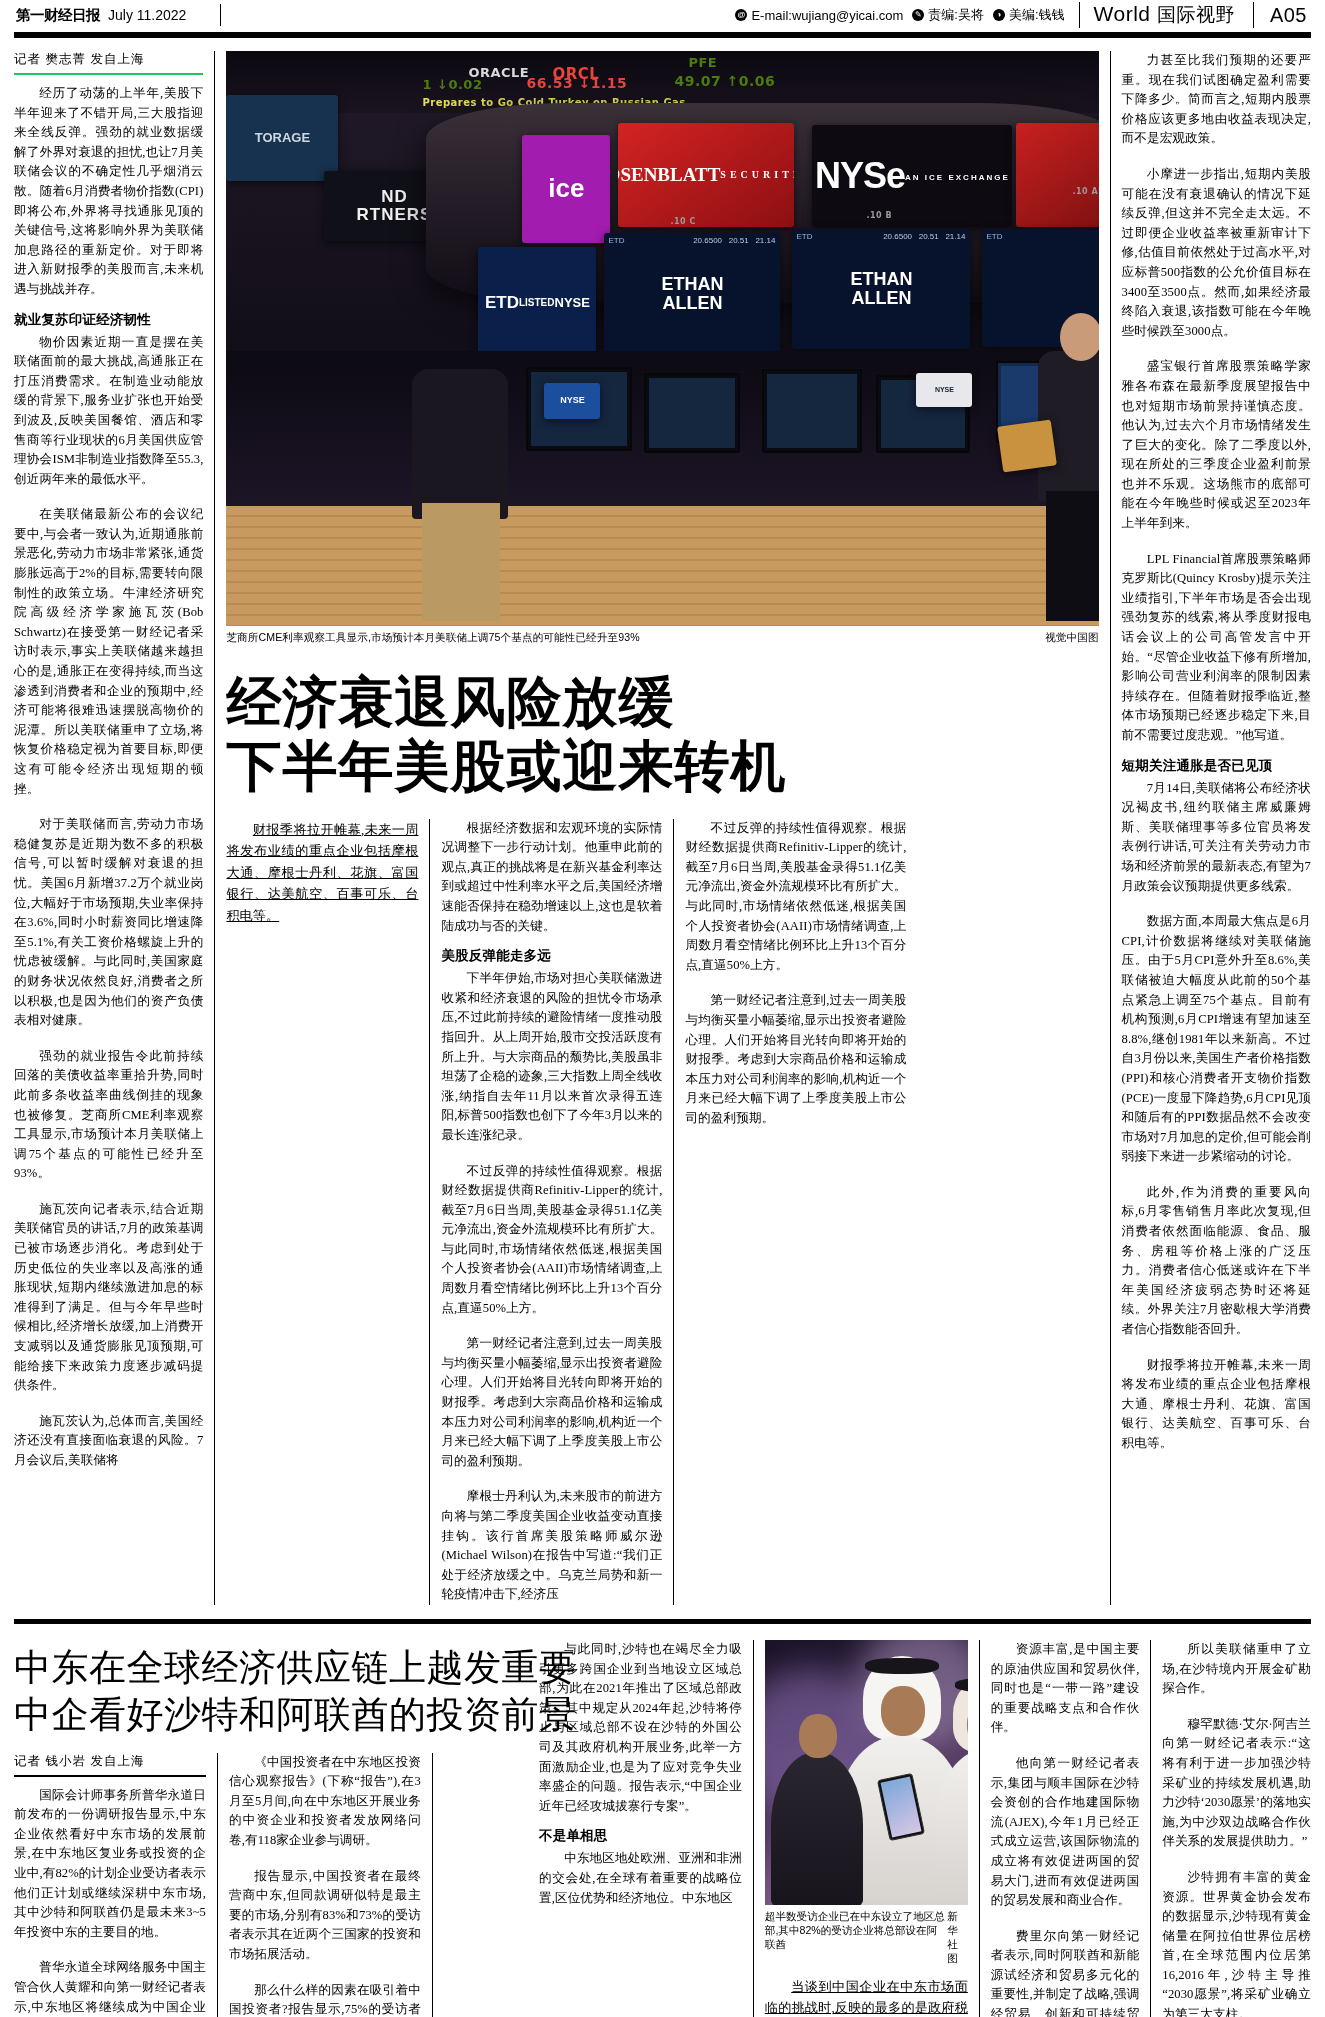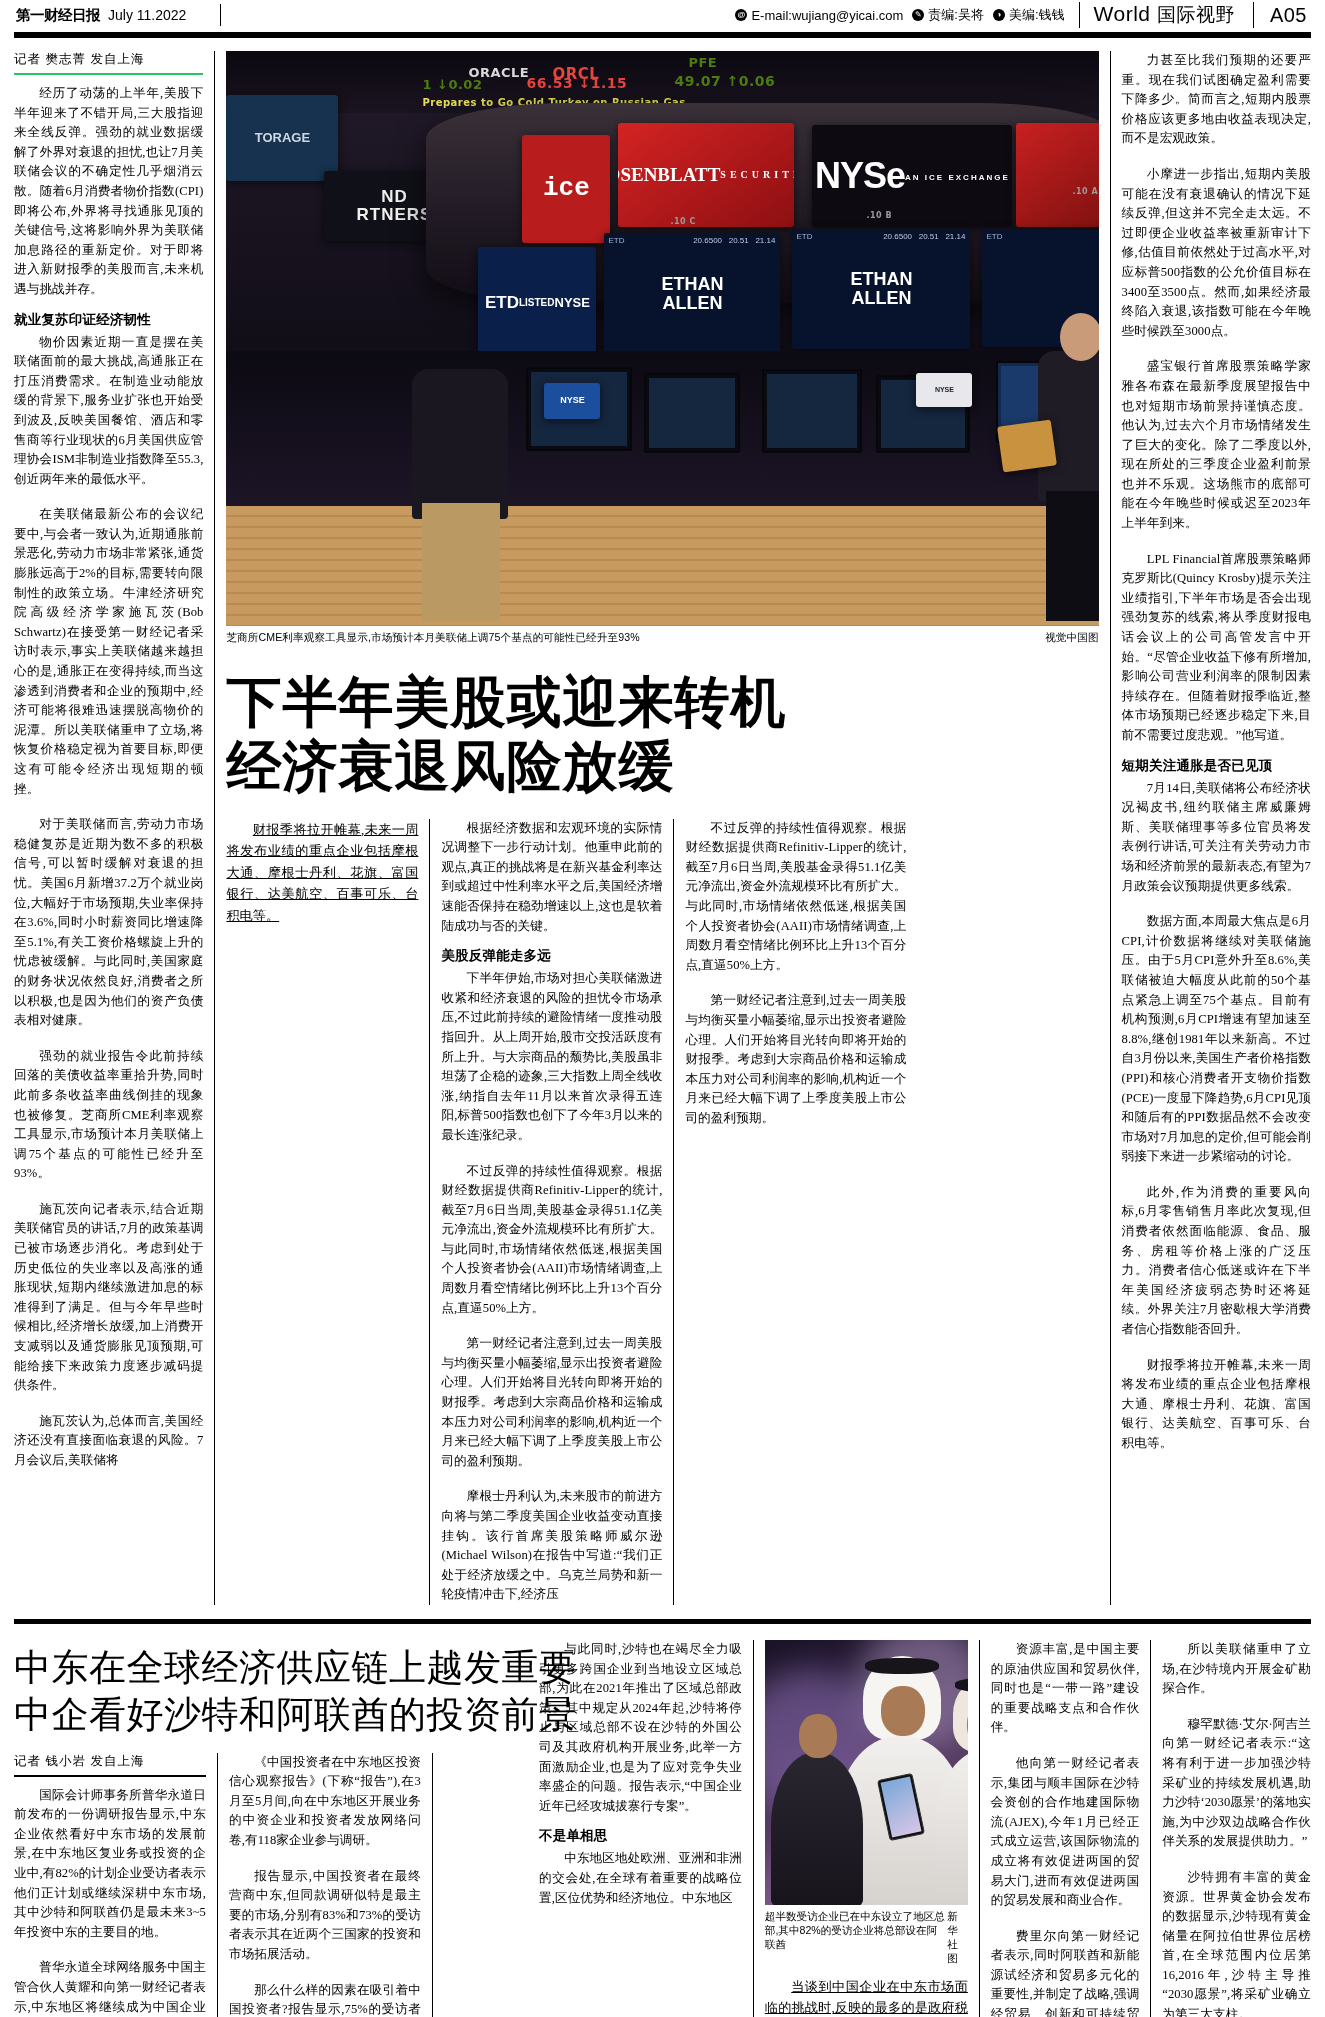--- a/index.html
+++ b/index.html
@@ -92,21 +92,21 @@
   .tick.red{color:#e8453c;}
   .tick.green{color:#4d7c0f;}
   .tick.white{color:#d9d9d9;}
   .ribbon{position:absolute;left:200px;right:-20px;top:52px;height:200px;
      background:linear-gradient(180deg,#3a3038 0%,#221b25 55%,#100c14 100%);
      border-radius:140px/36px; box-shadow:0 10px 30px rgba(0,0,0,.6);}
   .panel{position:absolute;border-radius:3px;overflow:hidden;
      box-shadow:0 2px 8px rgba(0,0,0,.6);}
   .panel .pl{position:absolute;inset:0;display:flex;align-items:center;justify-content:center;
      font-weight:bold;text-align:center;line-height:1.05;}
-  .p-ice{background:#b91c1c;font-family:Liberation Mono, monospace;}
+  .p-ice{background:#a21caf;}
   .p-ros{background:linear-gradient(145deg,#d42323,#8d0f12);}
   .p-nyse{background:#0d0a12;}
   .p-etd{background:#0a1f4a;}
   .p-ethan{background:#07122c;}
   .deskrow{position:absolute;left:0;right:0;top:300px;height:200px;
      background:linear-gradient(180deg,#0c0a12,#191222 60%,#221a2a);}
   .monitor{position:absolute;background:#0a0a12;border:2px solid #070709;border-radius:2px;}
   .monitor .scr{position:absolute;inset:3px;background:#15263f;}
   .counter{position:absolute;left:0;right:0;top:455px;height:120px;
      background:linear-gradient(180deg,#2a1f28,#1d151c);}
@@ -274,22 +274,22 @@
               </div>
           </div>
 
           <div class="cap-row">
             <span>芝商所CME利率观察工具显示,市场预计本月美联储上调75个基点的可能性已经升至93%</span>
             <span>视觉中国图</span>
           </div>
         </div>
 
         <div class="headline">
+          <div>经济衰退风险放缓</div>
           <div>下半年美股或迎来转机</div>
-          <div>经济衰退风险放缓</div>
         </div>
 
         <div style="display:flex;">
           <div style="width:192px">
             <p class="hlpara">财报季将拉开帷幕,未来一周将发布业绩的重点企业包括摩根大通、摩根士丹利、花旗、富国银行、达美航空、百事可乐、台积电等。</p>
           </div>
           <div class="col-sep"></div>
           <div style="width:221px">
             <p class="body">根据经济数据和宏观环境的实际情况调整下一步行动计划。他重申此前的观点,真正的挑战将是在新兴基金利率达到或超过中性利率水平之后,美国经济增速能否保持在稳劲增速以上,这也是软着陆成功与否的关键。</p>
             <h4 class="sub">美股反弹能走多远</h4>

